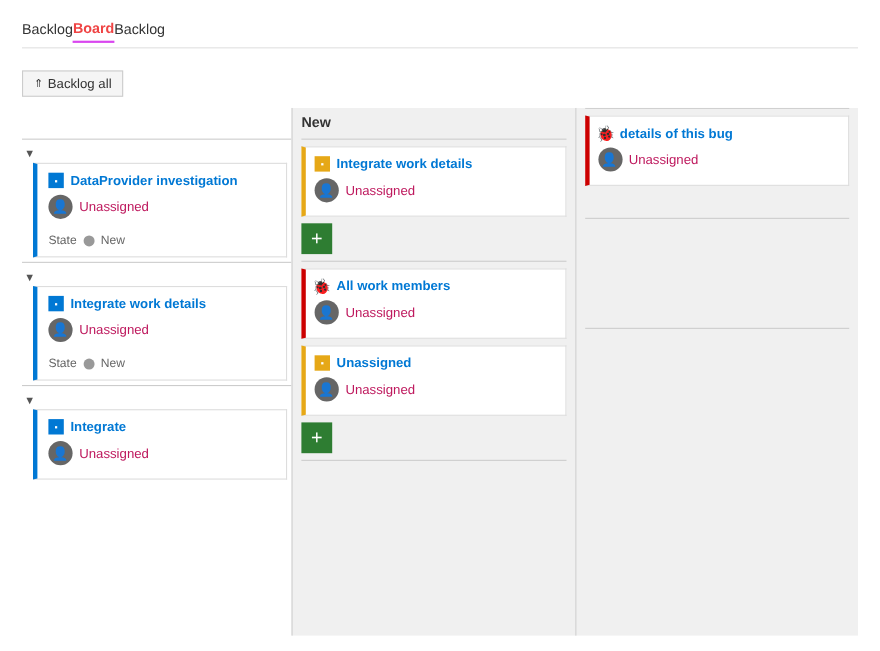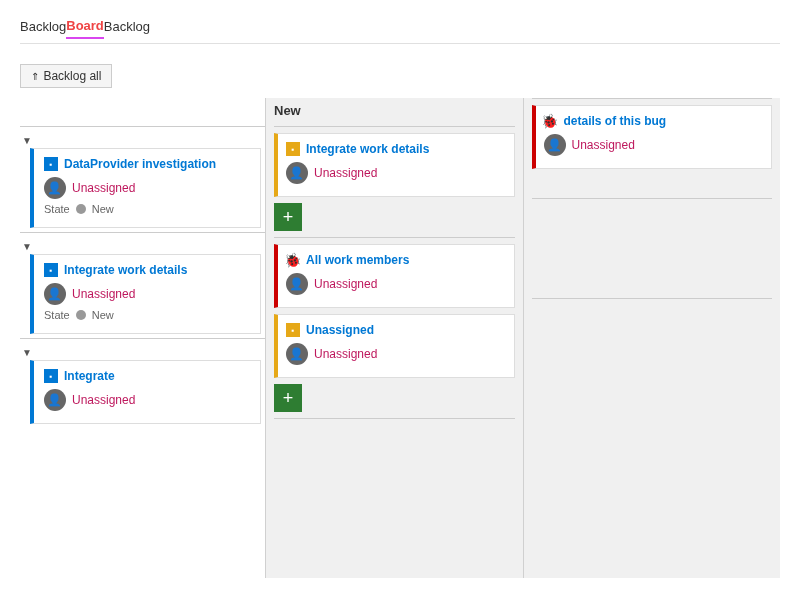--- a/index.html
+++ b/index.html
@@ -139,21 +139,21 @@
     .assignee-text {
       font-size: 12px;
       color: #be185d;
     }
     .card-state {
       display: flex;
       align-items: center;
       gap: 6px;
       font-size: 11px;
       color: #666;
-      margin-top: 2px;
+      margin-top: 14px;
     }
     .state-dot {
       width: 10px;
       height: 10px;
       border-radius: 50%;
       background: #999;
       display: inline-block;
     }
     
     .board-columns {

